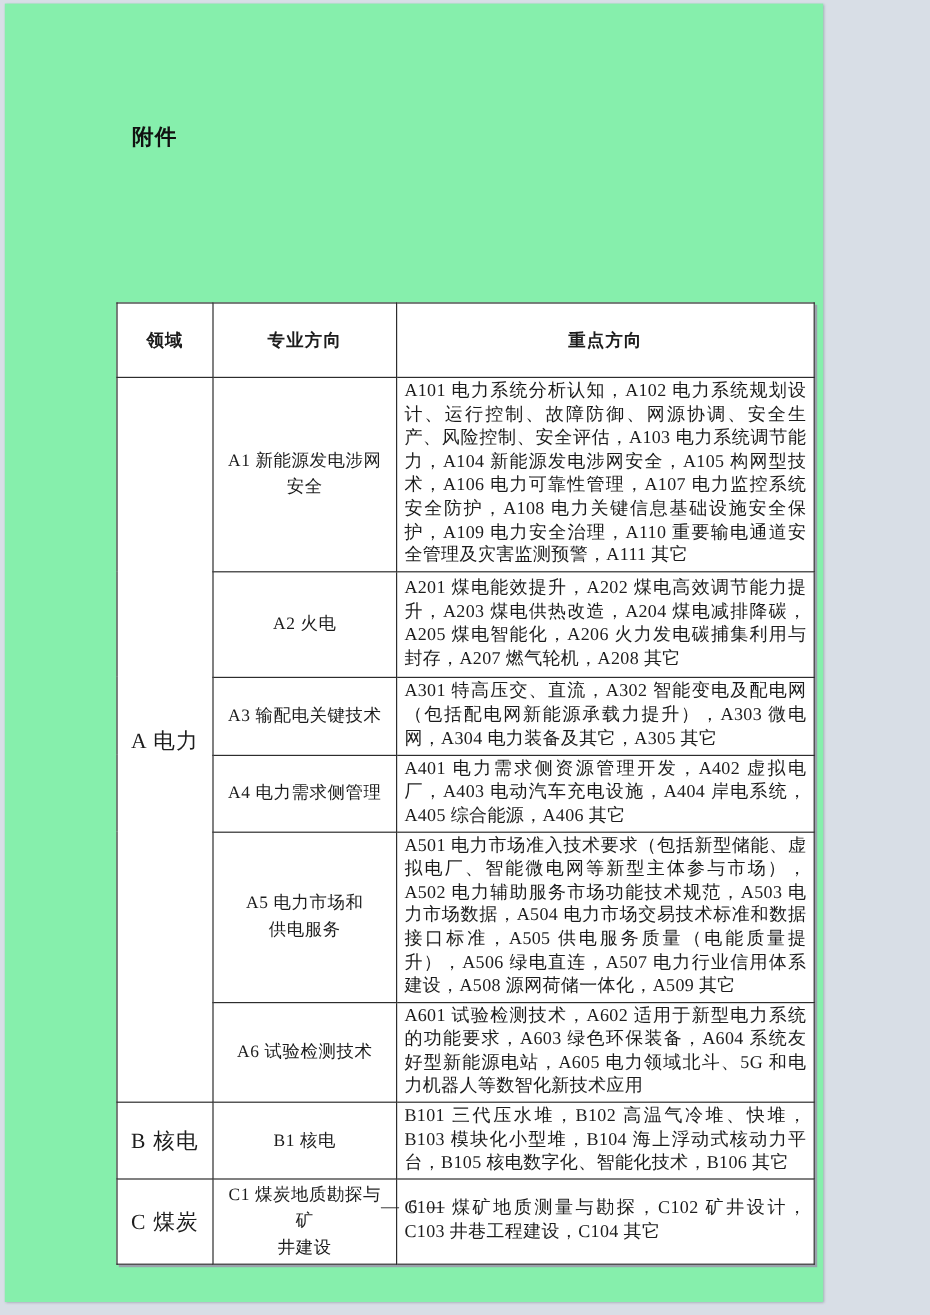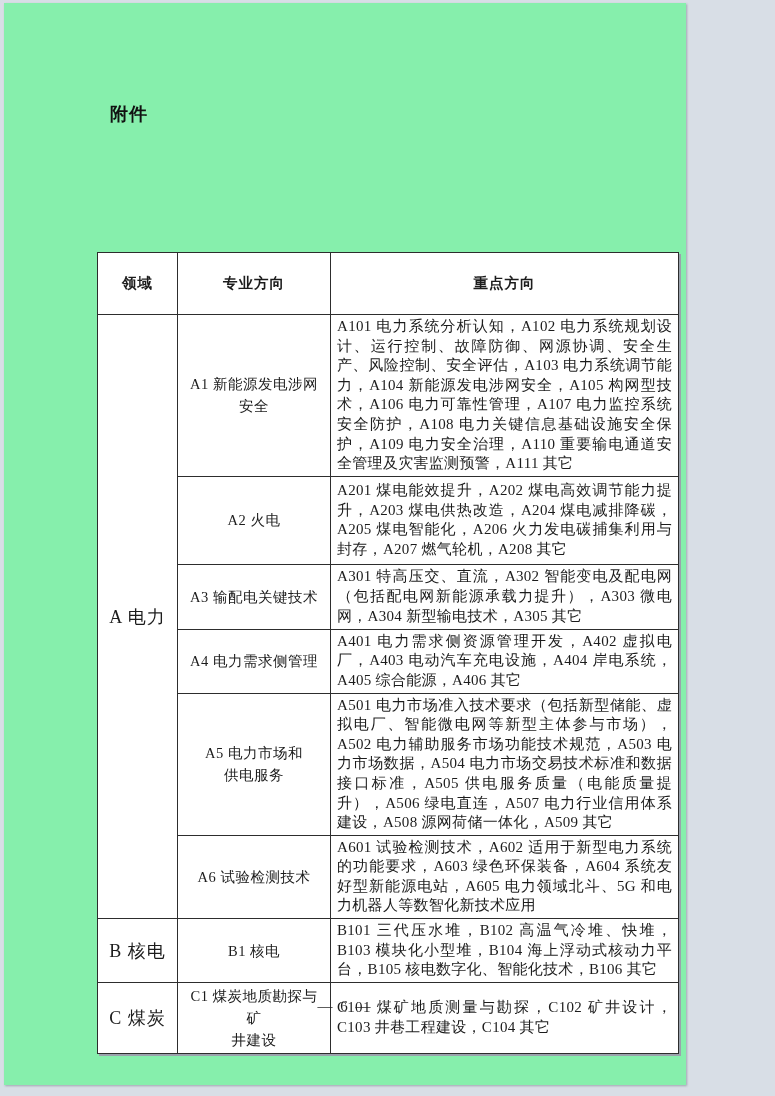--- a/index.html
+++ b/index.html
@@ -141,21 +141,21 @@
         <td class="field-cell" rowspan="6">A 电力</td>
         <td class="dir-cell">A1 新能源发电涉网安全</td>
         <td class="focus-cell">A101 电力系统分析认知，A102 电力系统规划设计、运行控制、故障防御、网源协调、安全生产、风险控制、安全评估，A103 电力系统调节能力，A104 新能源发电涉网安全，A105 构网型技术，A106 电力可靠性管理，A107 电力监控系统安全防护，A108 电力关键信息基础设施安全保护，A109 电力安全治理，A110 重要输电通道安全管理及灾害监测预警，A111 其它</td>
       </tr>
       <tr class="r-a2">
         <td class="dir-cell">A2 火电</td>
         <td class="focus-cell">A201 煤电能效提升，A202 煤电高效调节能力提升，A203 煤电供热改造，A204 煤电减排降碳，A205 煤电智能化，A206 火力发电碳捕集利用与封存，A207 燃气轮机，A208 其它</td>
       </tr>
       <tr class="r-a3">
         <td class="dir-cell">A3 输配电关键技术</td>
-        <td class="focus-cell">A301 特高压交、直流，A302 智能变电及配电网（包括配电网新能源承载力提升），A303 微电网，A304 新型输电技术，A305 其它</td>
+        <td class="focus-cell">A301 特高压交、直流，A302 智能变电及配电网（包括配电网新能源承载力提升），A303 微电网，A304 电力装备及其它，A305 其它</td>
       </tr>
       <tr class="r-a4">
         <td class="dir-cell">A4 电力需求侧管理</td>
         <td class="focus-cell">A401 电力需求侧资源管理开发，A402 虚拟电厂，A403 电动汽车充电设施，A404 岸电系统，A405 综合能源，A406 其它</td>
       </tr>
       <tr class="r-a5">
         <td class="dir-cell">A5 电力市场和
 供电服务</td>
         <td class="focus-cell">A501 电力市场准入技术要求（包括新型储能、虚拟电厂、智能微电网等新型主体参与市场），A502 电力辅助服务市场功能技术规范，A503 电力市场数据，A504 电力市场交易技术标准和数据接口标准，A505 供电服务质量（电能质量提升），A506 绿电直连，A507 电力行业信用体系建设，A508 源网荷储一体化，A509 其它</td>
       </tr>

